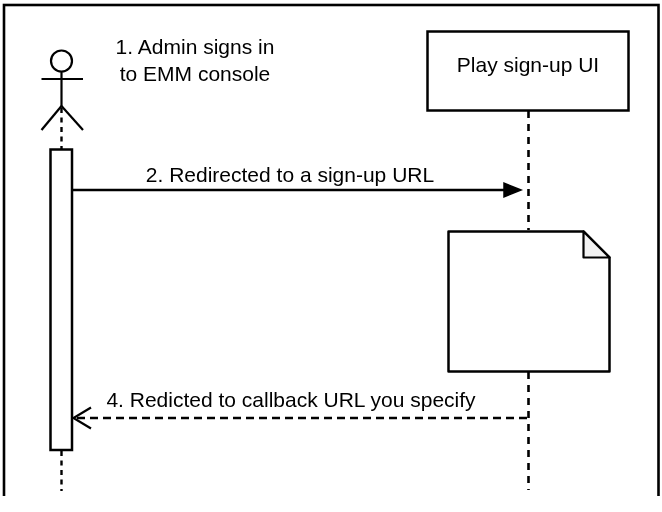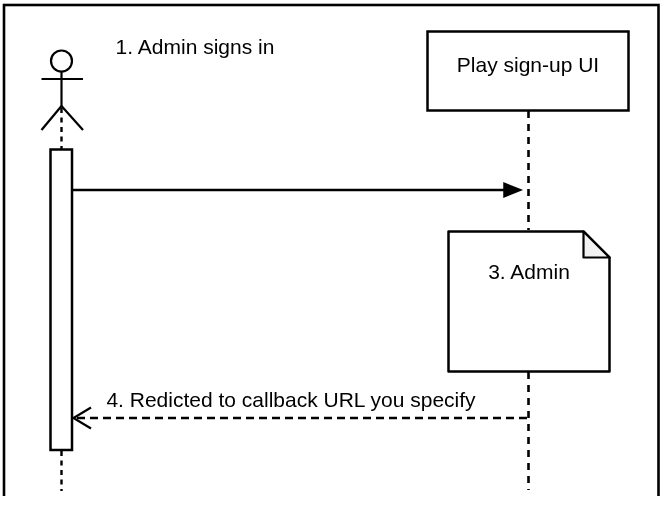--- a/index.html
+++ b/index.html
@@ -85,26 +85,27 @@
     </g>
 
     <g>
       <line x1="77" y1="418" x2="528.5" y2="418" class="ln" stroke-width="2.6" stroke-dasharray="8 5"></line>
       <polyline points="91,407.5 73.5,418 91,428.5" class="ln" stroke-width="2.2"></polyline>
     </g>
   </svg>
 
   <div class="lbl actor-label center">
     <div>1. Admin signs in</div>
+    <div>to EMM console</div>
   </div>
 
   <div class="lbl participant-label">
     <span>Play sign-up UI</span>
   </div>
 
+  <div class="lbl msg2-label center">2. Redirected to a sign-up URL</div>
 
   <div class="lbl note-label">
-    <div>3. Admin</div>
   </div>
 
   <div class="lbl msg4-label center">4. Redicted to callback URL you specify</div>
 
 </div>
 
 </body></html>

